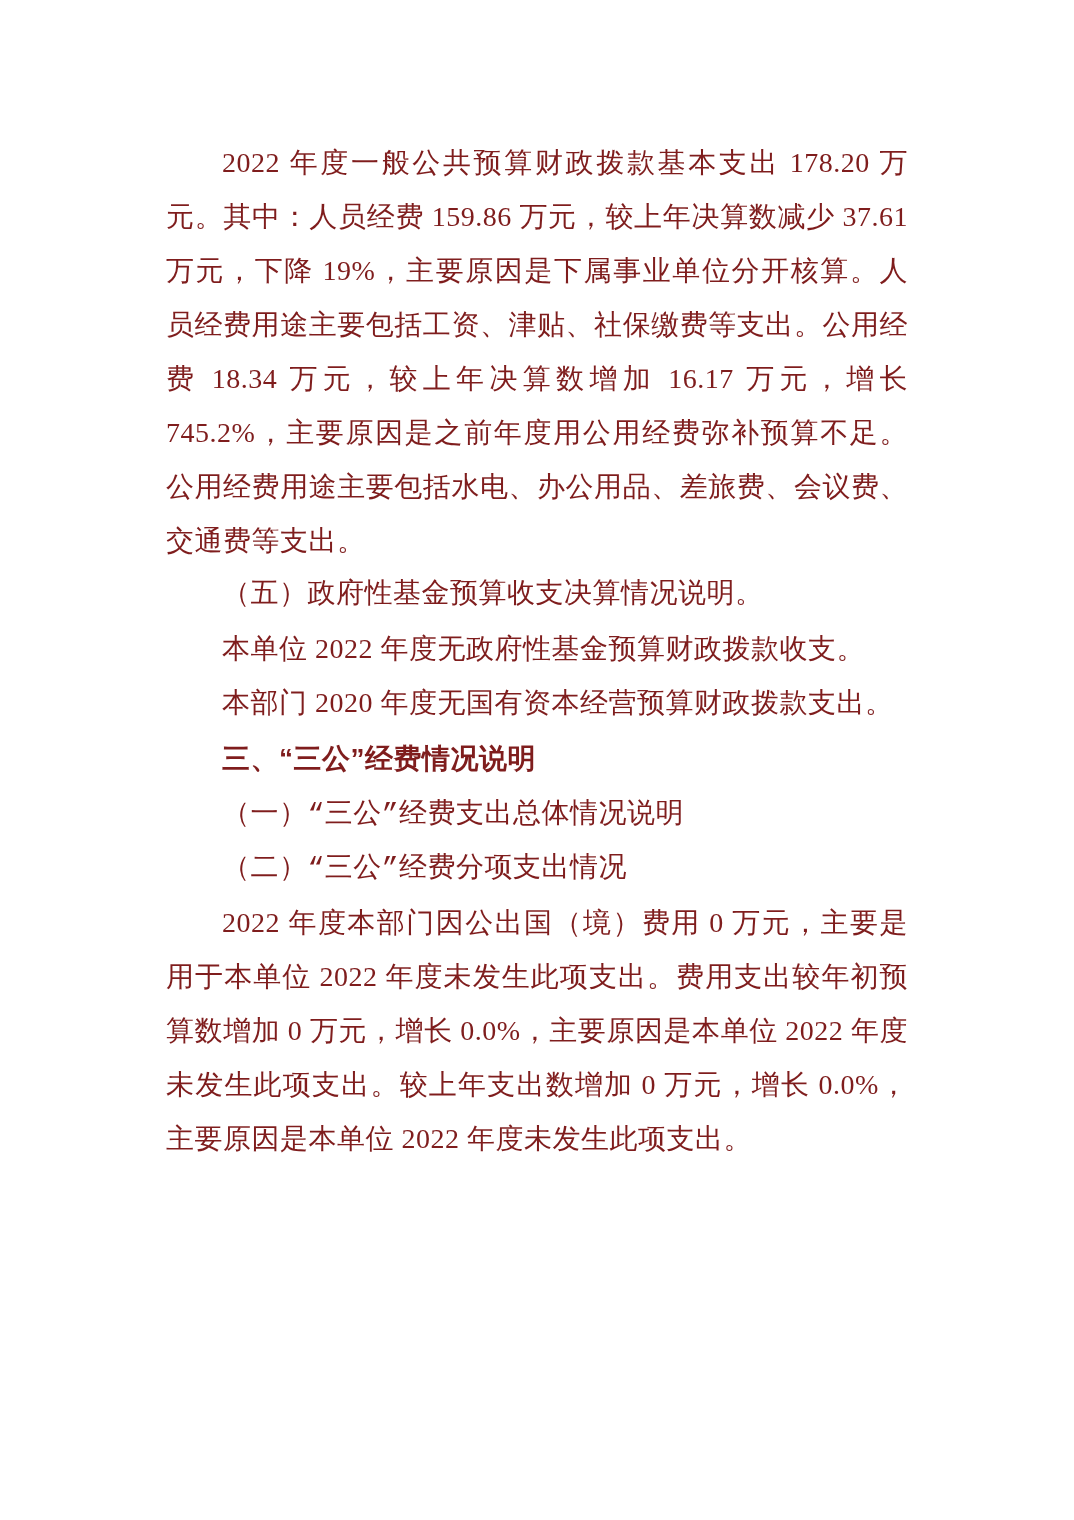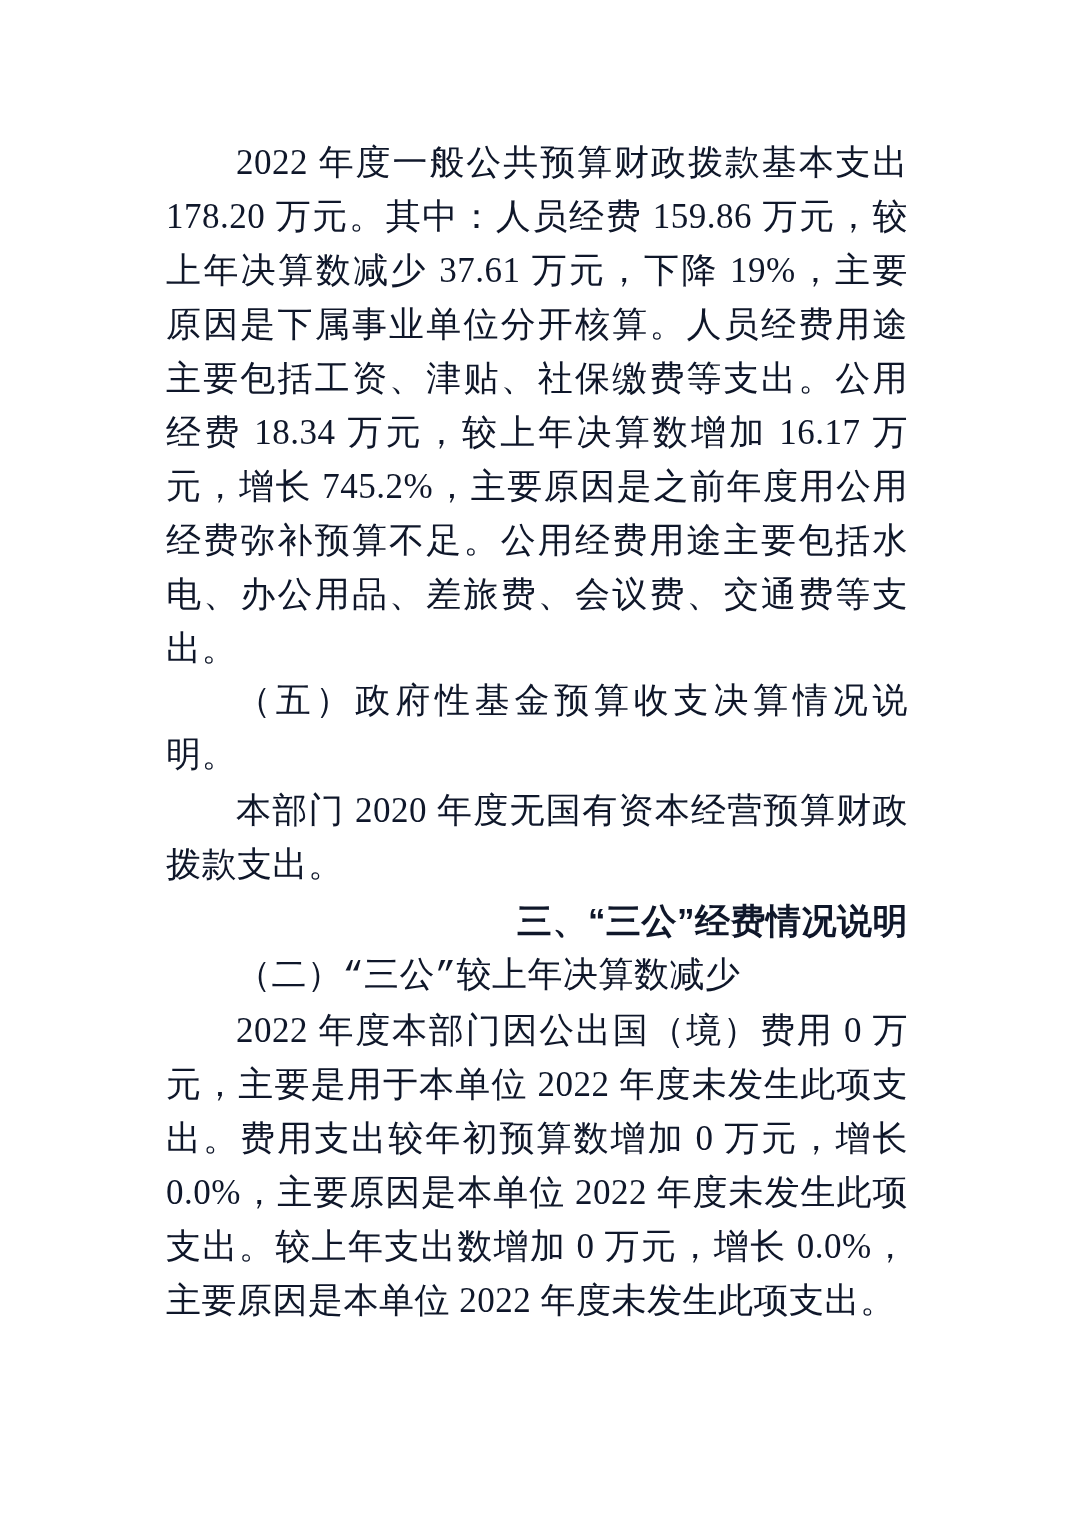--- a/index.html
+++ b/index.html
@@ -16,58 +16,60 @@
   }
   .content {
     position: absolute;
     left: 166px;
     top: 136px;
     width: 742px;
   }
   .content p {
     margin: 0;
     padding: 0;
-    color: #0f172a;
-    font-size: 35px;
+    color: #7f1d1d;
+    font-size: 28px;
     line-height: 54px;
     text-align: justify;
     text-indent: 2em;
     letter-spacing: 0.5px;
   }
   p.body-para {
     font-family: "Liberation Serif", "DejaVu Serif", serif;
   }
   p.kai-para {
     font-family: Liberation Mono, monospace;
     font-weight: 400;
   }
   p.hei-heading {
     font-family: "Liberation Sans", "DejaVu Sans", sans-serif;
     font-weight: bold;
-    text-align: right;
+    text-align: left;
     margin-top: 2px;
     margin-bottom: 2px;
   }
 </style>
 </head>
 <body>
 
 <div class="page">
   <div class="content">
 
     <p class="body-para">2022 年度一般公共预算财政拨款基本支出 178.20 万元。其中：人员经费 159.86 万元，较上年决算数减少 37.61 万元，下降 19%，主要原因是下属事业单位分开核算。人员经费用途主要包括工资、津贴、社保缴费等支出。公用经费 18.34 万元，较上年决算数增加 16.17 万元，增长 745.2%，主要原因是之前年度用公用经费弥补预算不足。公用经费用途主要包括水电、办公用品、差旅费、会议费、交通费等支出。</p>
 
     <p class="kai-para">（五）政府性基金预算收支决算情况说明。</p>
 
+    <p class="body-para">本单位 2022 年度无政府性基金预算财政拨款收支。</p>
 
 
     <p class="body-para">本部门 2020 年度无国有资本经营预算财政拨款支出。</p>
 
     <p class="hei-heading">三、“三公”经费情况说明</p>
 
+    <p class="kai-para">（一）“三公”经费支出总体情况说明</p>
 
 
-    <p class="kai-para">（二）“三公”较上年决算数减少</p>
+    <p class="kai-para">（二）“三公”经费分项支出情况</p>
 
     <p class="body-para">2022 年度本部门因公出国（境）费用 0 万元，主要是用于本单位 2022 年度未发生此项支出。费用支出较年初预算数增加 0 万元，增长 0.0%，主要原因是本单位 2022 年度未发生此项支出。较上年支出数增加 0 万元，增长 0.0%，主要原因是本单位 2022 年度未发生此项支出。</p>
 
   </div>
 </div>
 
 </body></html>

